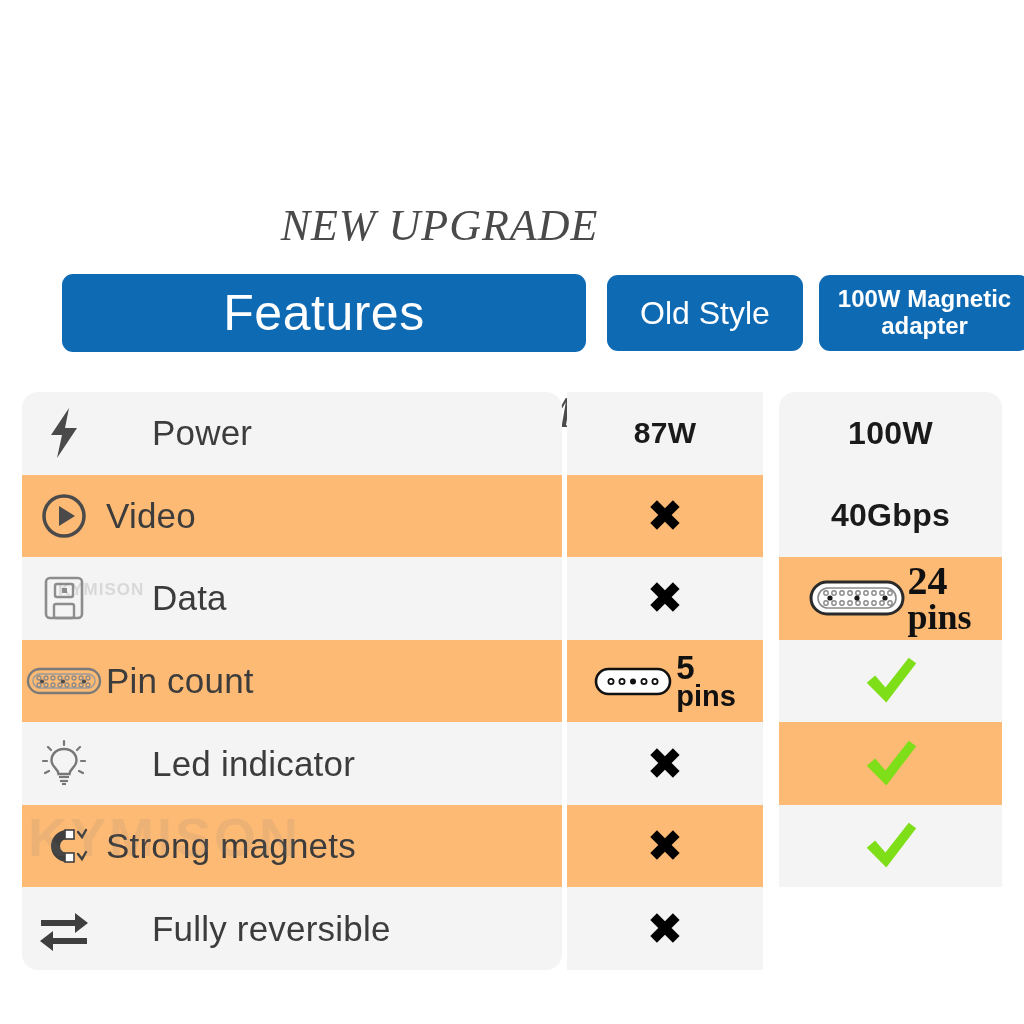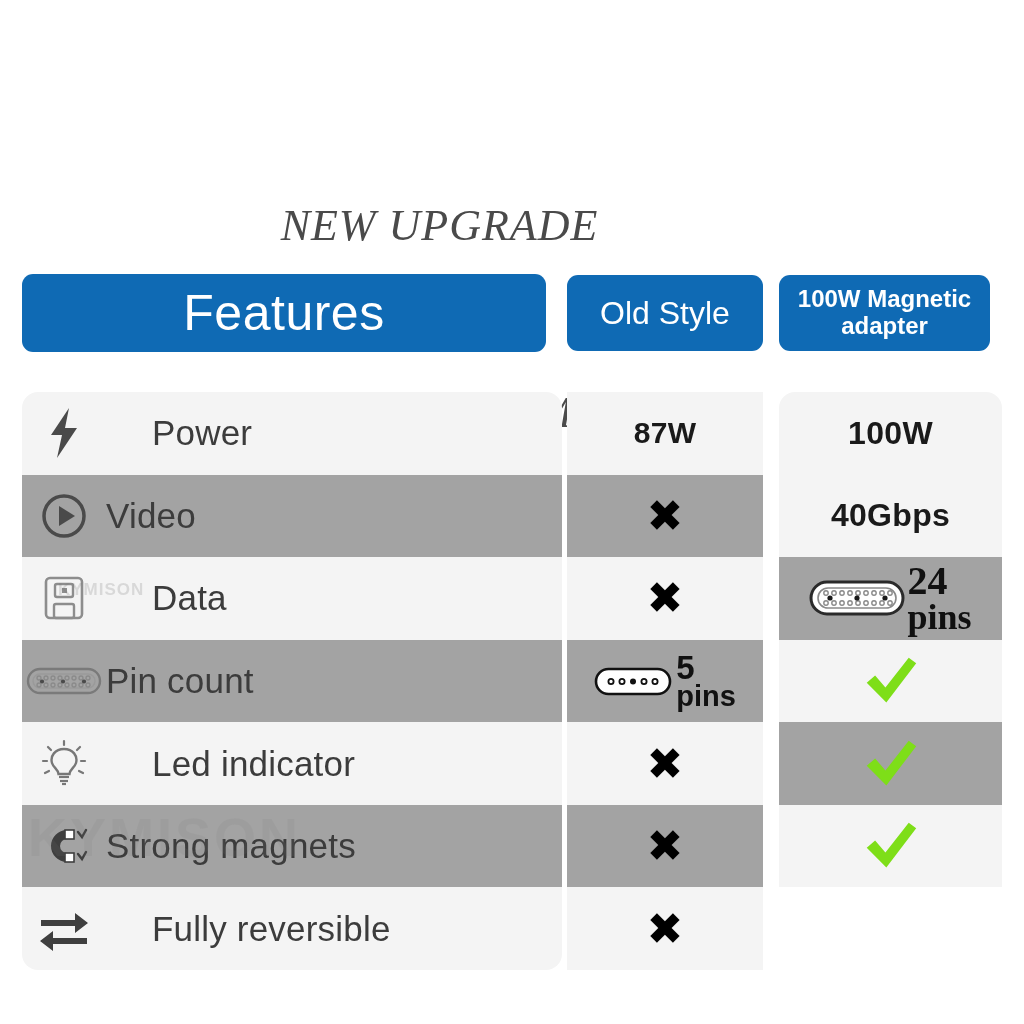--- a/index.html
+++ b/index.html
@@ -31,20 +31,21 @@
   
   .pill-row{position:absolute;left:0;top:274px;width:1024px;height:80px;}
   .pill{
     position:absolute;
     background:#0f6ab4;
     border-radius:11px;
     color:#ffffff;
     display:flex;align-items:center;justify-content:center;
     text-align:center;
     box-sizing:border-box;
+    margin-left:40px;
   }
   .pill-features{
     left:22px;top:0;width:524px;height:78px;
     font-size:50px;font-weight:300;letter-spacing:0.5px;
   }
   .pill-old{
     left:567px;top:1px;width:196px;height:76px;
     font-size:32px;font-weight:400;
   }
   .pill-new{
@@ -67,21 +68,21 @@
   .col-old{left:545px;width:196px;}
   .col-new{left:757px;width:223px;border-radius:16px;}
 
   .cell{
     box-sizing:border-box;
     width:100%;height:82.57px;
     display:flex;align-items:center;
     position:relative;
   }
   .cell.even{background:#f4f4f4;gap:46px;}
-  .cell.odd{background:#a3a3a3;}
+  .cell.odd{background:#fdba74;}
 
   .col-old  .cell,
   .col-new  .cell{justify-content:center;}
 
   
   .feat-icon{
     width:84px;min-width:84px;
     display:flex;align-items:center;justify-content:center;
     color:#4a4a4a;
   }

